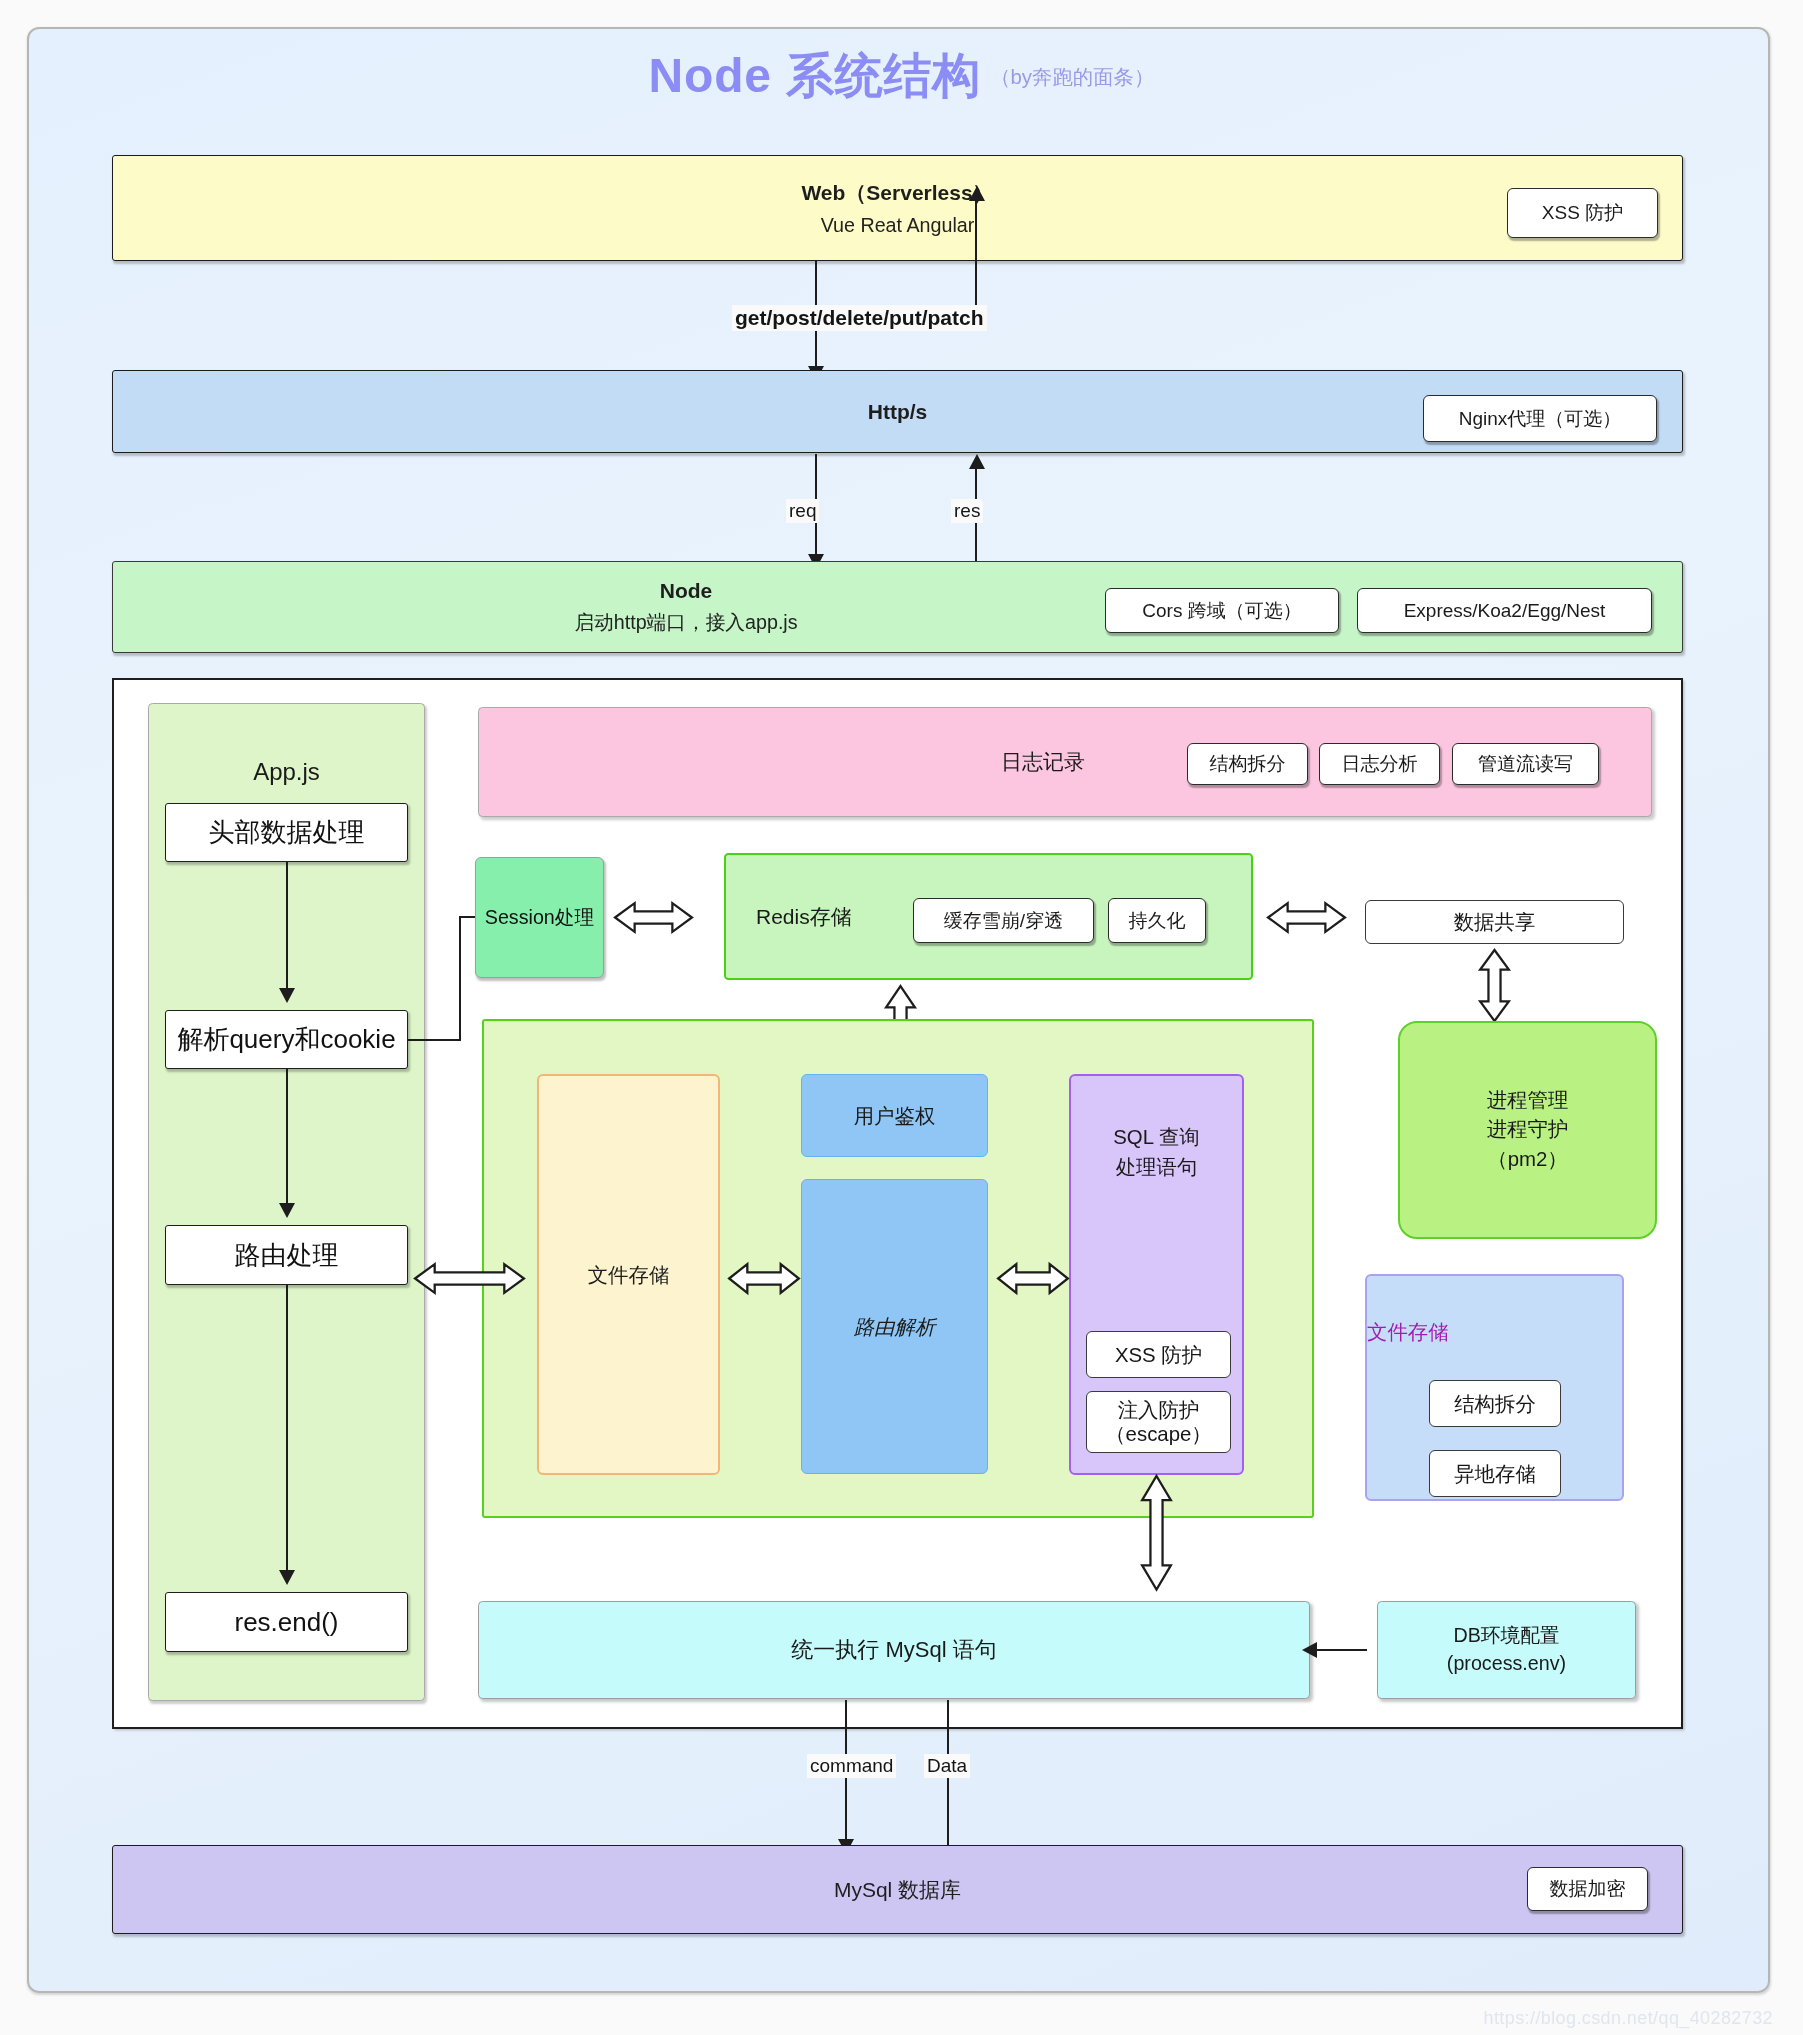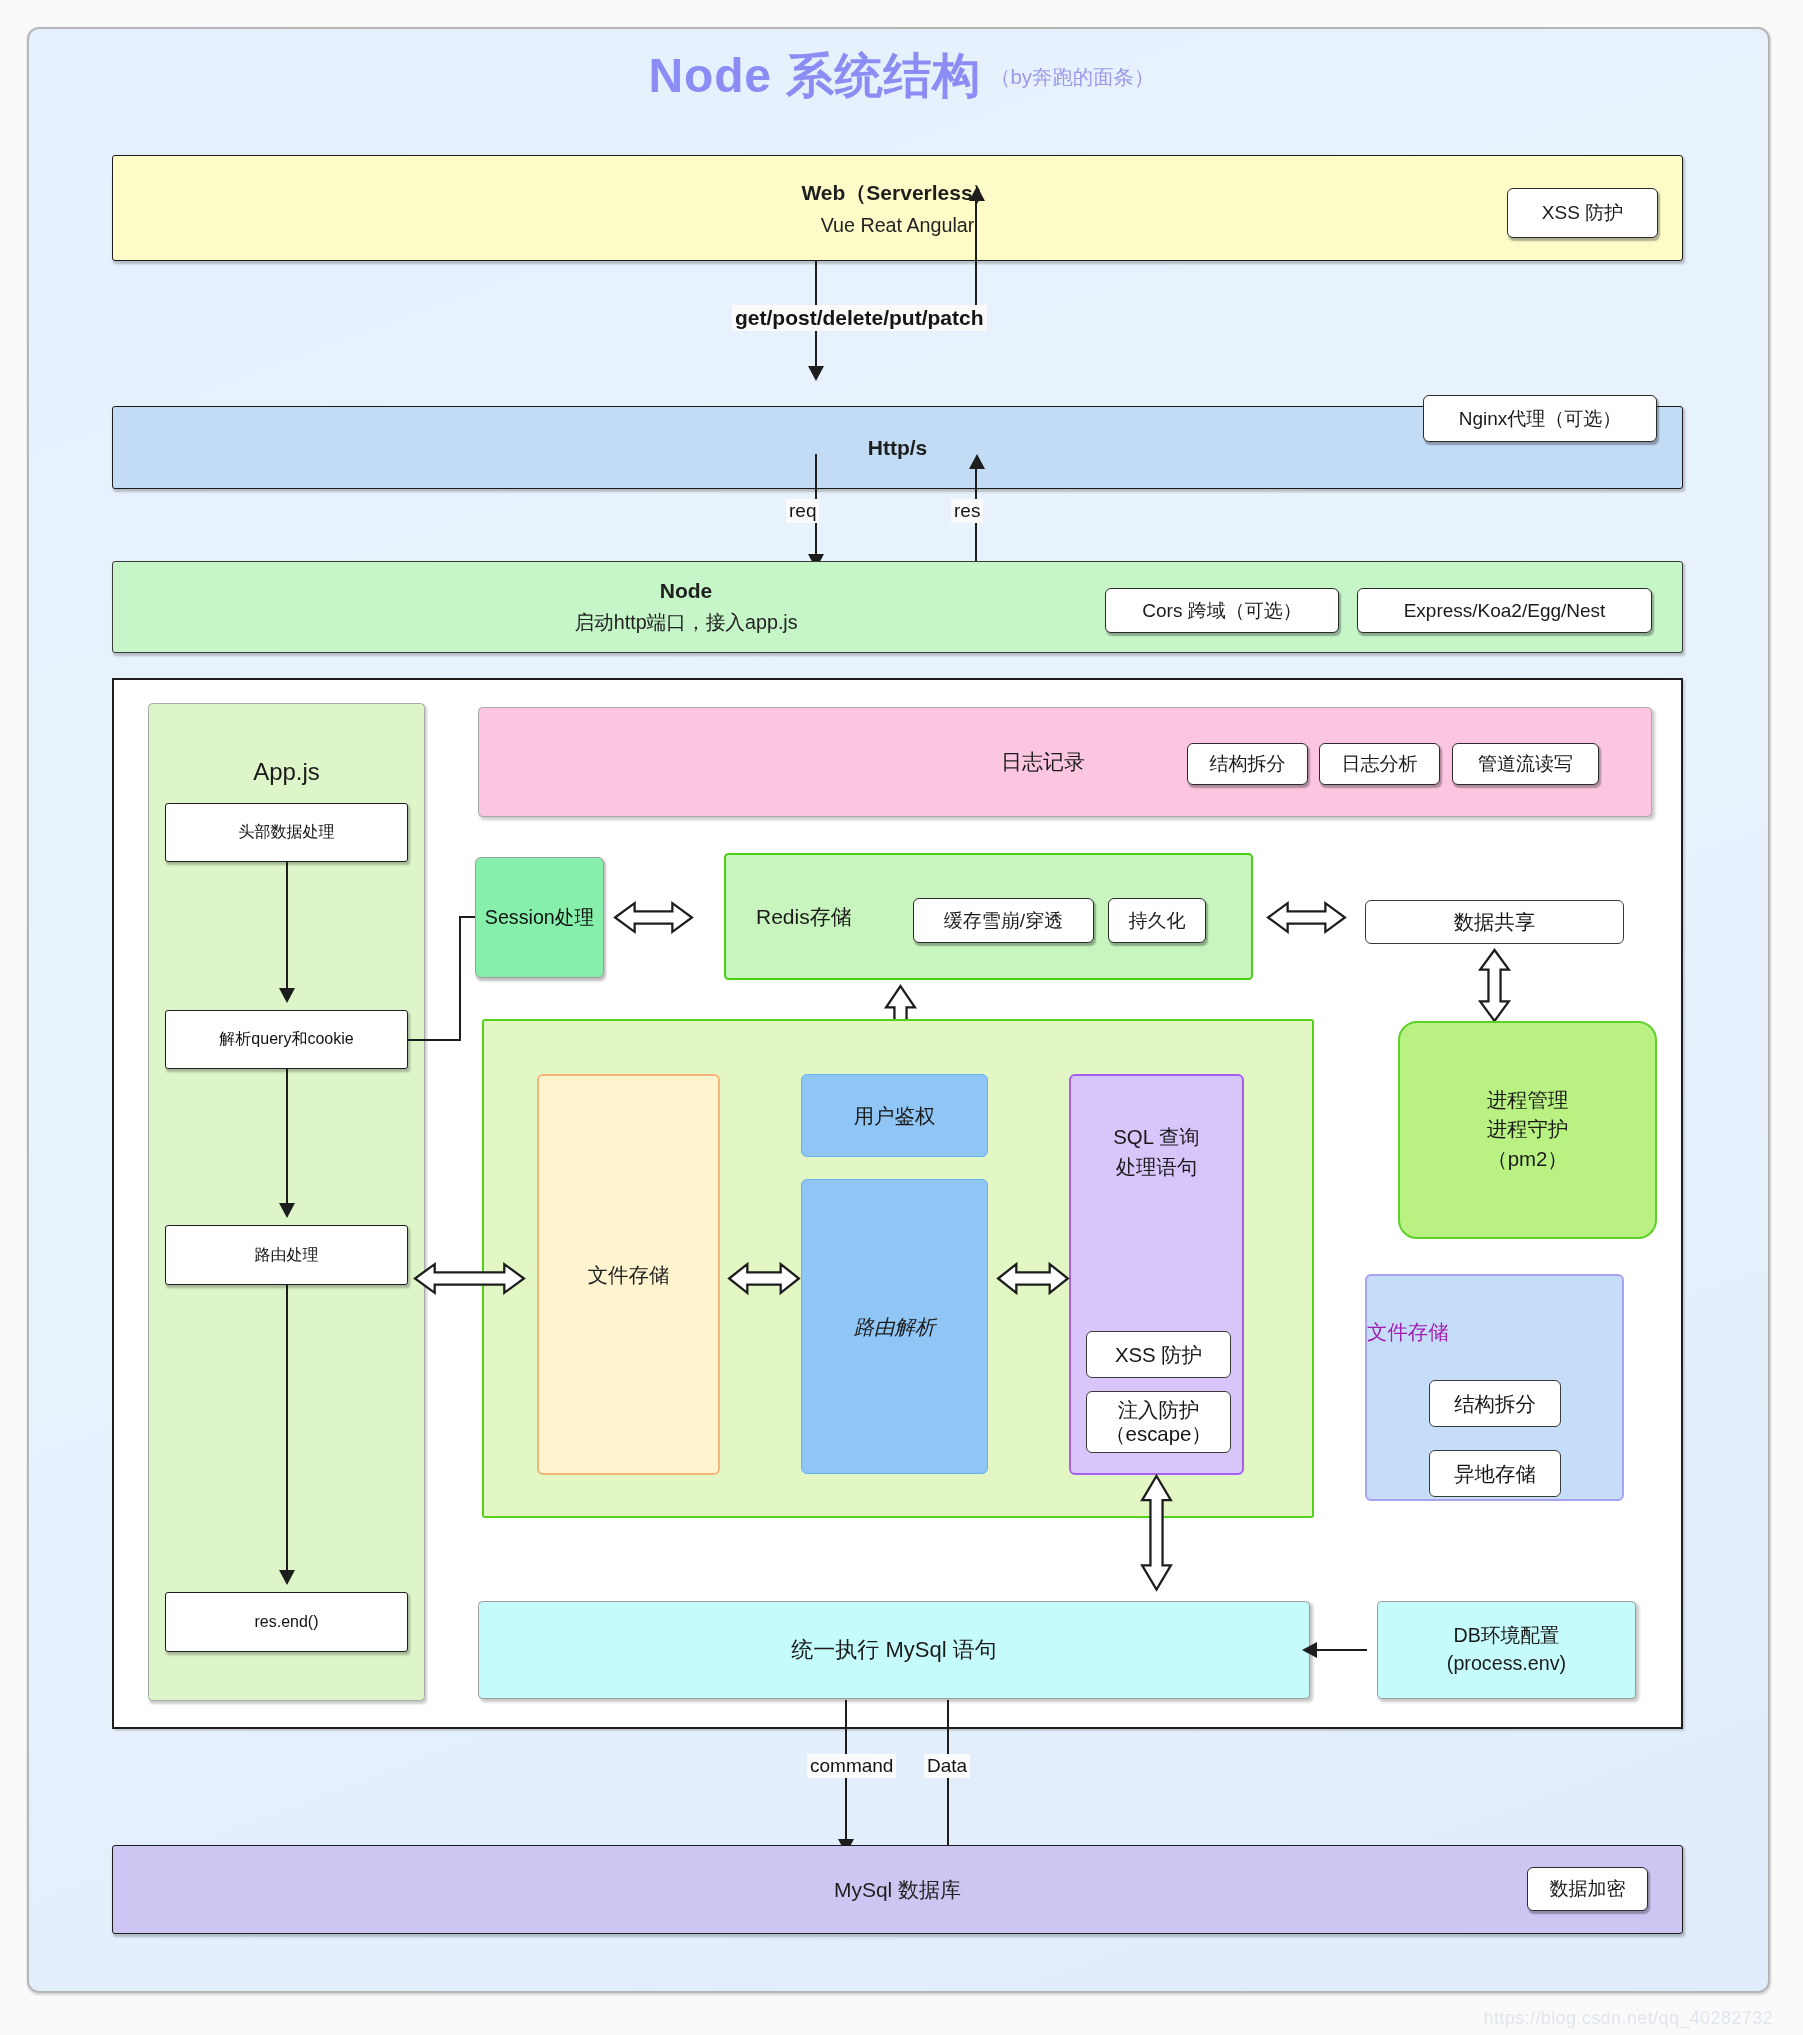--- a/index.html
+++ b/index.html
@@ -50,21 +50,21 @@
     display:flex;align-items:center;justify-content:center;
     font-size:19px;color:#1a1a1a;text-align:center;line-height:1.25;
     box-sizing:border-box;position:absolute;
   }
 
   
   .node{
     position:absolute;background:#fff;border:1.9px solid #1f1f1f;border-radius:3px;
     box-shadow:1.5px 2.3px 2.3px rgba(0,0,0,.25);
     display:flex;align-items:center;justify-content:center;
-    font-size:16px;color:#111;box-sizing:border-box;
+    font-size:26px;color:#111;box-sizing:border-box;
   }
 
   
   .inner-white{
     position:absolute;background:#ffffff;border:2.3px solid #1e1e1e;
     box-shadow:1.5px 2.3px 2.3px rgba(0,0,0,.2);box-sizing:border-box;
   }
 
   .appjs-col{
     position:absolute;background:#ddf5c8;border:1.5px solid #a9a9a9;border-radius:4.5px;
@@ -181,21 +181,21 @@
   </div>
 </div>
 <div class="pill" style="left:1507px;top:188px;width:151px;height:50px;">XSS 防护</div>
 
 <div class="vline" style="left:815px;top:261px;height:110px;"></div>
 <div class="arrow-down" style="left:808px;top:366px;"></div>
 <div class="vline" style="left:975px;top:200px;height:110px;"></div>
 <div class="arrow-up" style="left:969px;top:186px;"></div>
 <div class="edge-label bold" style="left:732px;top:305px;">get/post/delete/put/patch</div>
 
-<div class="box layer layer-blue" style="left:112px;top:370px;width:1571px;height:83px;margin-top:36px;">
+<div class="box layer layer-blue" style="left:112px;top:370px;width:1571px;height:83px;">
   <div class="big-title">Http/s</div>
 </div>
 <div class="pill" style="left:1423px;top:395px;width:234px;height:47px;">Nginx代理（可选）</div>
 
 <div class="vline" style="left:815px;top:454px;height:106px;"></div>
 <div class="arrow-down" style="left:808px;top:554px;"></div>
 <div class="edge-label" style="left:786px;top:499px;">req</div>
 <div class="vline" style="left:975px;top:467px;height:98px;"></div>
 <div class="arrow-up" style="left:969px;top:454px;"></div>
 <div class="edge-label" style="left:951px;top:499px;">res</div>

